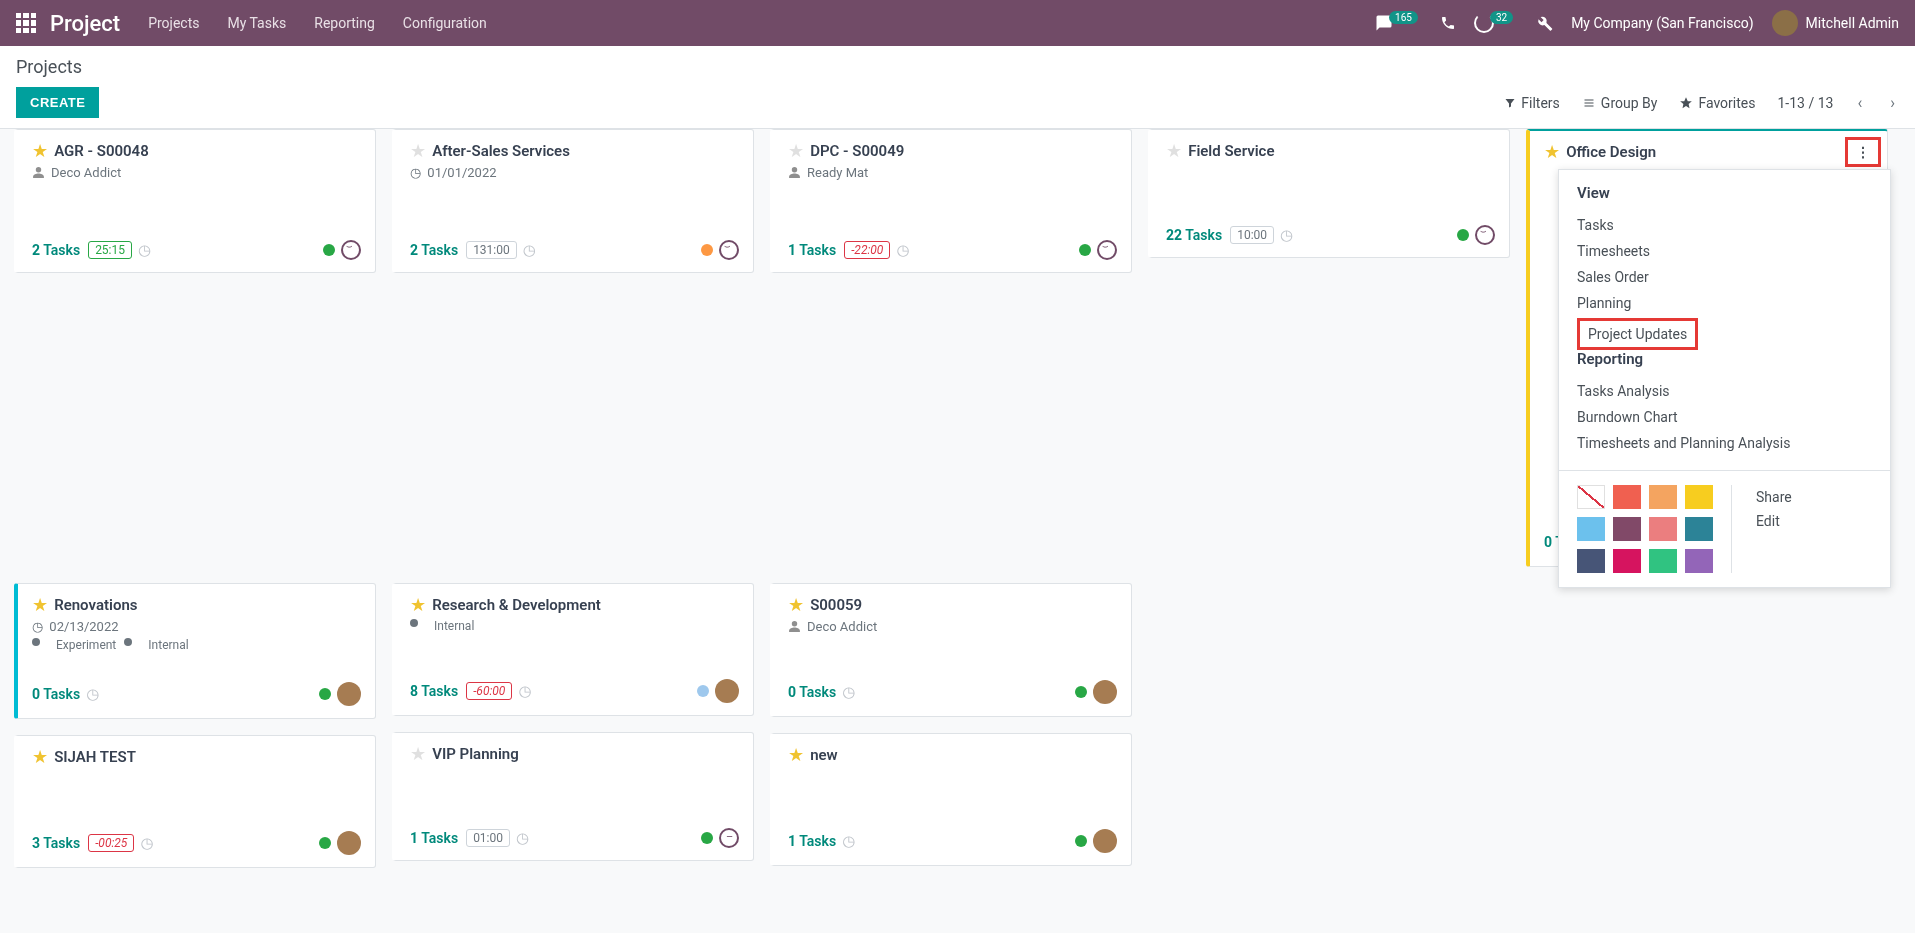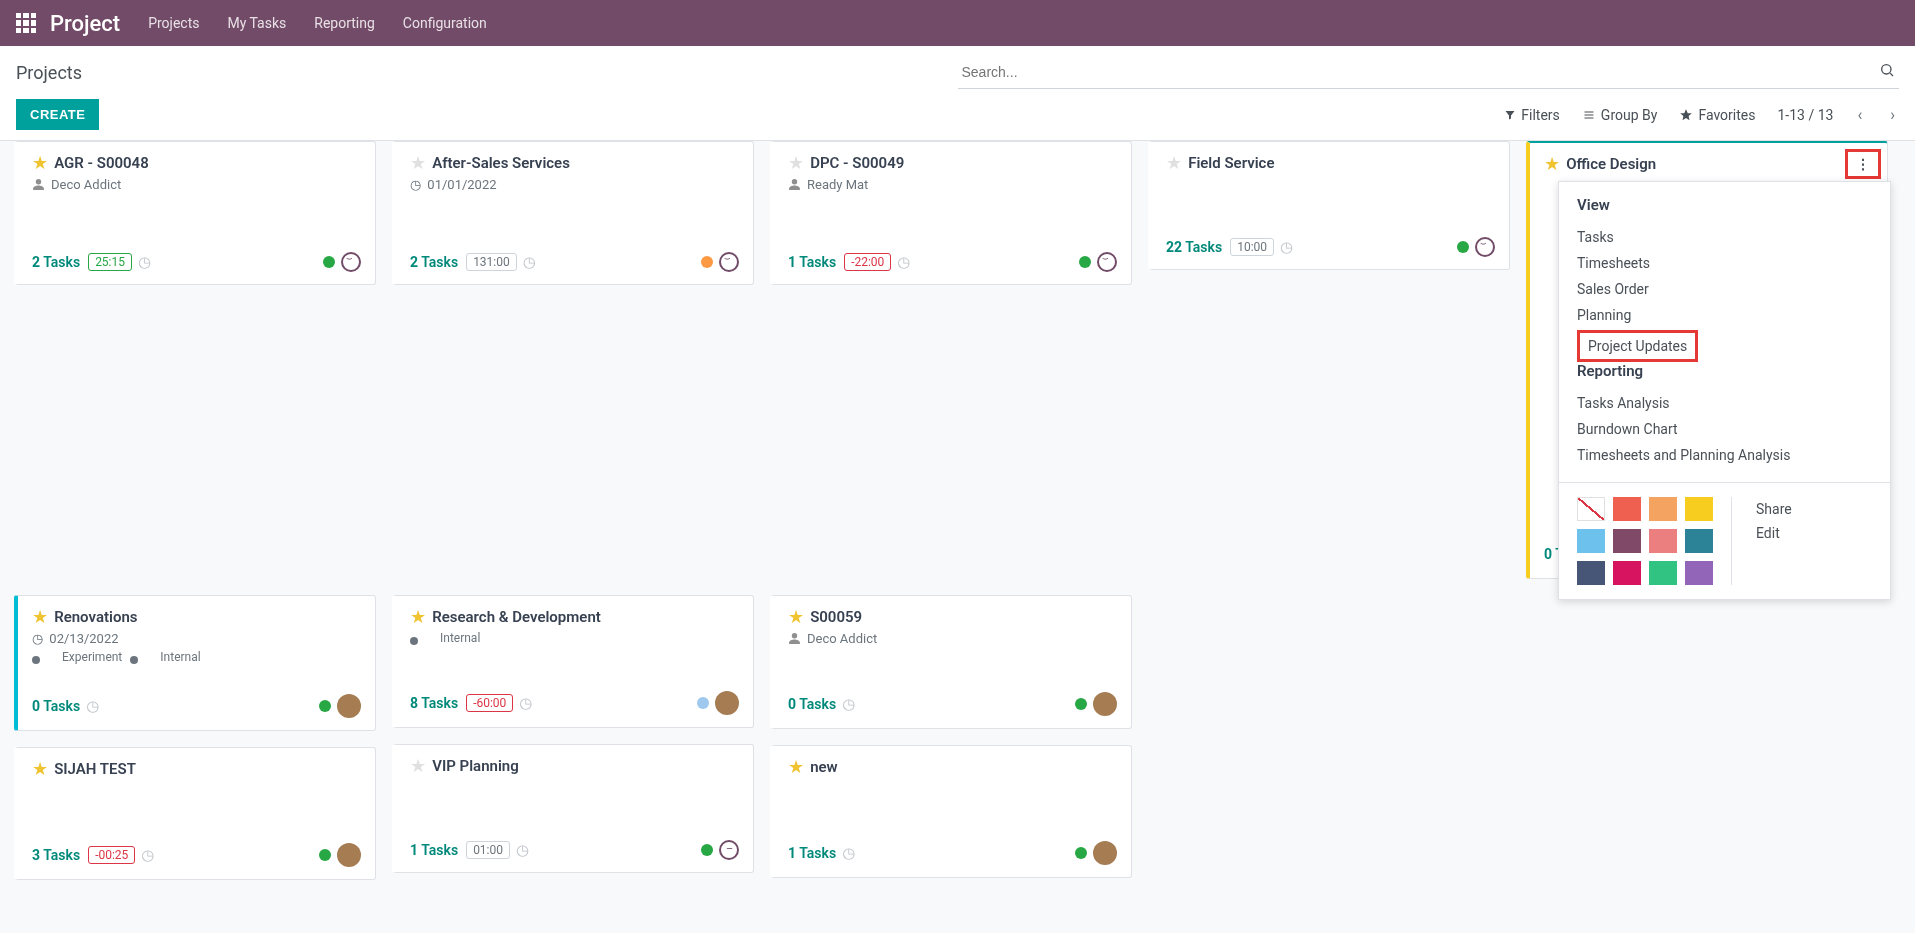--- a/index.html
+++ b/index.html
@@ -37,29 +37,29 @@
 .kanban{padding:0 14px 14px; display:flex; flex-wrap:wrap; gap:16px; align-items:flex-start;}
 .card{background:#fff; border:1px solid #dee2e6; border-radius:3px; width:362px; position:relative; border-left:4px solid transparent;}
 .card.blue-l{border-left-color:#00bcd4;}
 .card-head{padding:10px 14px 4px;}
 .card-title-row{display:flex; align-items:center; gap:6px;}
 .star{color:#f0c330; font-size:18px;}
 .star.gray{color:#e0e0e0;}
 .card-title{font-size:15px; font-weight:600; color:#374151;}
 .card-sub{display:flex; align-items:center; gap:6px; color:#6c757d; font-size:13px; margin-top:4px;}
 .tags{display:flex; gap:8px; margin-top:4px; font-size:12px; color:#6c757d;}
-.tag{display:flex; align-items:flex-end; gap:22px;}
+.tag{display:flex; align-items:flex-start; gap:16px;}
 .tag-dot{width:8px; height:8px; border-radius:50%; background:#6c757d;}
 .card-foot{padding:6px 14px 12px; display:flex; align-items:center; margin-top:50px;}
 .card-foot.short-top{margin-top:54px;}
 .tasks-link{color:#00897b; font-weight:600; font-size:14px;}
 .tasks-count{color:#00897b; font-weight:700;}
 .pill{border:1px solid; border-radius:3px; padding:1px 6px; font-size:12px; margin-left:8px;}
 .pill.green{border-color:#28a745; color:#28a745;}
-.pill.red{border-color:#dc3545; color:#dc3545;}
+.pill.red{border-color:#dc3545; color:#dc3545;font-style:italic;}
 .pill.gray{border-color:#ced4da; color:#6c757d;}
 .clock{color:#c0c5cb; margin-left:6px; font-size:15px;}
 .foot-right{margin-left:auto; display:flex; align-items:center; gap:6px;}
 .dot{width:12px; height:12px; border-radius:50%;}
 .dot.green{background:#28a745;}
 .dot.orange{background:#fd9843;}
 .dot.lblue{background:#9ec8ed;}
 .face{width:20px; height:20px; border:2px solid #714B67; border-radius:50%; position:relative;}
 .face.smile::after{content:'⌣'; position:absolute; font-size:10px; left:3px; top:-2px; color:#714B67;}
 .face.neutral::after{content:'–'; position:absolute; font-size:11px; left:5px; top:0px; color:#714B67;}
@@ -101,34 +101,48 @@
       <span></span>
       <span></span>
     </div>
   <div class="brand">Project</div>
   <div class="nav-menu">
     <a>Projects</a>
     <a>My Tasks</a>
     <a>Reporting</a>
     <a>Configuration</a>
   </div>
+  <div class="nav-right">
+    <div class="badge-wrap">
+      <svg width="18" height="18" viewBox="0 0 24 24" fill="#fff">
+          <path d="M20 2H4a2 2 0 00-2 2v18l4-4h14a2 2 0 002-2V4a2 2 0 00-2-2z"></path>
+        </svg>
+      <span class="badge">165</span>
+    </div>
+    <svg width="16" height="16" viewBox="0 0 24 24" fill="#fff">
+        <path d="M6.6 10.8a15 15 0 006.6 6.6l2.2-2.2a1 1 0 011-.25 11.4 11.4 0 003.6.6 1 1 0 011 1V20a1 1 0 01-1 1A17 17 0 013 4a1 1 0 011-1h3.5a1 1 0 011 1 11.4 11.4 0 00.6 3.6 1 1 0 01-.25 1z"></path>
+      </svg>
+    <div class="badge-wrap">
+      <div class="circ-prog"></div>
+      <span class="badge">32</span>
+    </div>
+    <svg width="18" height="18" viewBox="0 0 24 24" fill="#fff">
+        <path d="M22.7 19.3l-7.4-7.4a6 6 0 00-7.8-7.8l4 4-2.8 2.8-4-4a6 6 0 007.8 7.8l7.4 7.4a1 1 0 001.4 0l1.4-1.4a1 1 0 000-1.4z"></path>
+      </svg>
+    <span class="company">My Company (San Francisco)</span>
+    <div style="display:flex; align-items:center; gap:8px;">
+      <span class="avatar-sm"></span>
+      <span>Mitchell Admin</span>
+    </div>
+  </div>
 </div>
 
 <div class="cp">
   <div class="cp-row1">
     <div class="page-title">Projects</div>
-    <div class="search-wrap">
-      <input class="search-input" placeholder="Search..." style="">
-      <span class="search-icon-btn">
-        <svg width="16" height="16" viewBox="0 0 24 24" fill="none" stroke="#495057" stroke-width="2">
-            <circle cx="11" cy="11" r="7"></circle>
-            <line x1="21" y1="21" x2="16.65" y2="16.65"></line>
-          </svg>
-      </span>
-    </div>
   </div>
   <div class="cp-row2">
     <button class="btn-create">CREATE</button>
     <div class="toolbar-right">
       <div class="tb-item">
         <svg width="12" height="12" viewBox="0 0 24 24" fill="#495057">
             <path d="M3 4h18l-7 9v6l-4 2v-8z"></path>
           </svg>
         <span>Filters</span>
       </div>

